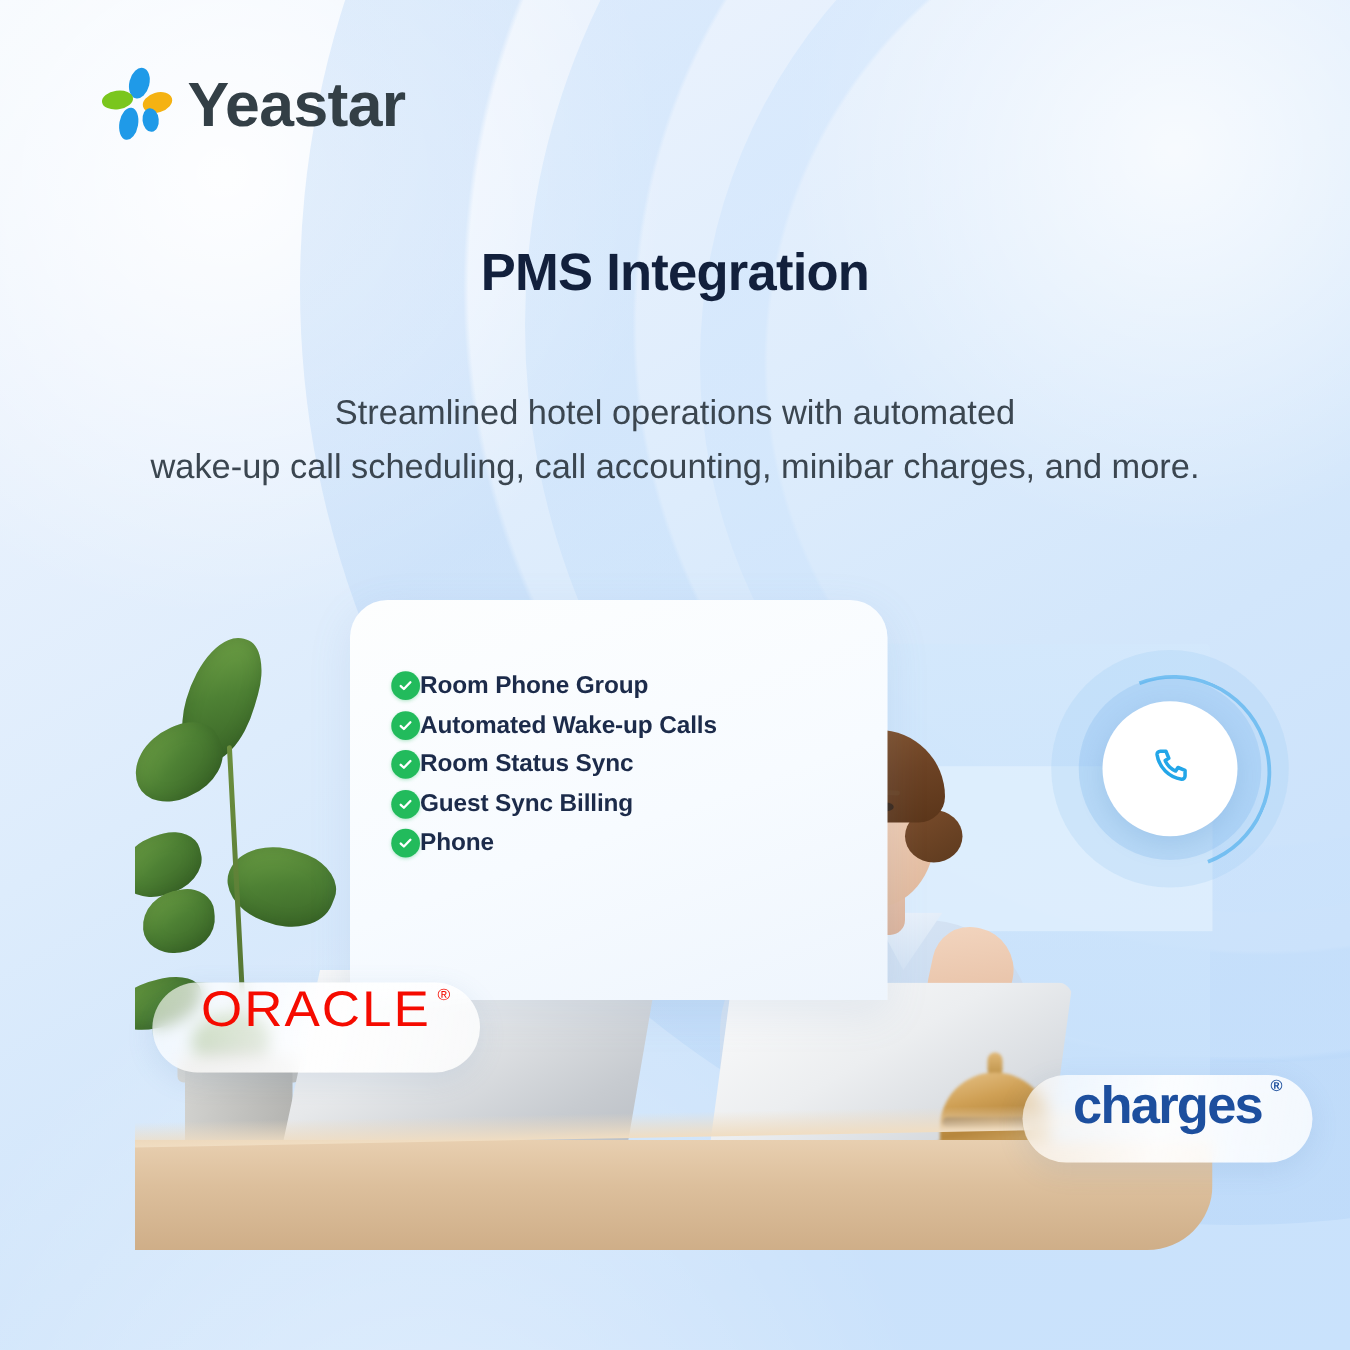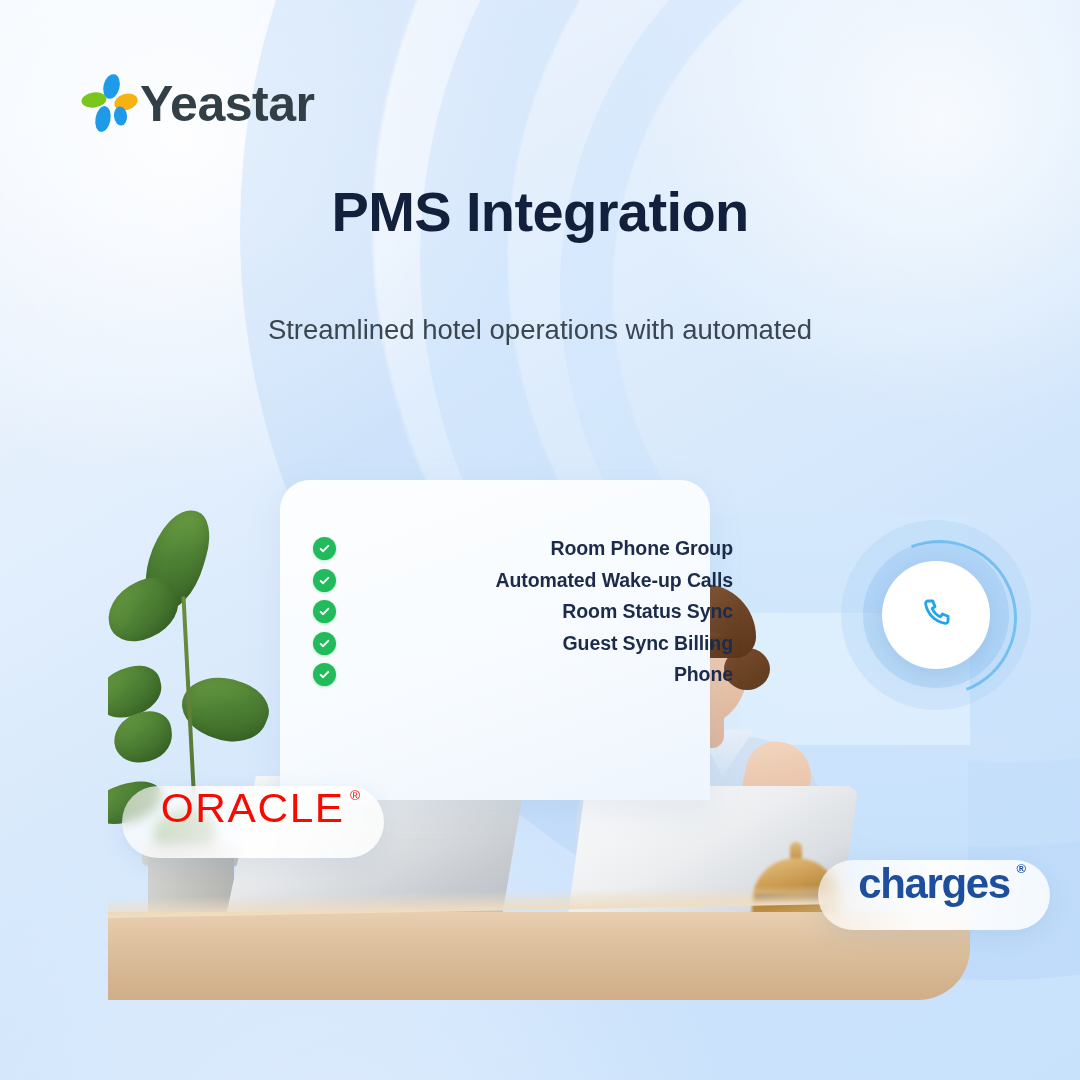--- a/index.html
+++ b/index.html
@@ -39,32 +39,32 @@
     position:absolute;left:-200px;top:-240px;width:760px;height:760px;border-radius:50%;
     background:radial-gradient(circle,rgba(255,255,255,.92) 0%, rgba(255,255,255,0) 66%);
   }
   .wave-bl{
     position:absolute;left:-120px;bottom:-260px;width:900px;height:620px;border-radius:50% 50% 0 0;
     background:radial-gradient(ellipse at 50% 100%, rgba(255,255,255,.45) 0%, rgba(255,255,255,0) 70%);
   }
 
   
   .logo{
-    position:absolute;left:78px;top:68px;width:260px;height:70px;
-    display:flex;align-items:center;
+    position:absolute;left:78px;top:48px;width:260px;height:70px;
+    display:flex;align-items:center;gap:10px;
   }
   .logo-mark{position:relative;width:62px;height:62px;flex:0 0 62px;}
   .logo-word{
     font-size:50px;font-weight:700;color:#333f46;letter-spacing:-.5px;
     line-height:1;margin-top:2px;
   }
 
   .headline{
-    position:absolute;left:0;right:0;top:179px;text-align:center;
-    font-size:56px;font-weight:700;color:#12203c;letter-spacing:-.6px;
+    position:absolute;left:0;right:0;top:194px;text-align:center;
+    font-size:42px;font-weight:700;color:#12203c;letter-spacing:-.6px;
   }
   .subline{
     position:absolute;left:0;right:0;top:308px;text-align:center;
     font-size:27.5px;font-weight:400;color:#3b4650;line-height:1.58;
   }
   .subline span{display:block;}
 
   
   .scene{
     position:absolute;left:108px;top:455px;width:862px;height:545px;
@@ -85,21 +85,21 @@
   .card{
     position:absolute;left:172px;top:25px;width:430px;height:320px;
     background:linear-gradient(160deg,#fdfefe 0%, #f7fbff 55%, #eef5fd 100%);
     border-radius:30px 30px 0 0;
     box-shadow:0 10px 34px rgba(106,147,196,.13);
   }
   .features{
     position:absolute;left:205px;top:78px;width:420px;
   }
   .feature{
-    display:flex;align-items:center;height:31.5px;margin-bottom:0;justify-content:space-between;
+    display:flex;align-items:center;height:31.5px;margin-bottom:0;
   }
   .feature + .feature{margin-top:0px;}
   .check{
     width:23px;height:23px;border-radius:50%;flex:0 0 23px;
     background:#22bb5c;display:flex;align-items:center;justify-content:center;
     box-shadow:0 1px 3px rgba(34,187,92,.32);
   }
   .check svg{display:block;}
   .feature-label{
     font-size:19.5px;font-weight:700;color:#1c2b4a;letter-spacing:-.1px;white-space:nowrap;
@@ -330,20 +330,21 @@
         <ellipse cx="42.5" cy="44" rx="6.5" ry="9.5" fill="#1f9ae8" transform="rotate(-6 42.5 44)"></ellipse>
       </svg>
     </span>
     <span class="logo-word">Yeastar</span>
   </div>
 
   <div class="headline">PMS Integration</div>
 
   <div class="subline">
     <span>Streamlined hotel operations with automated</span>
+    <span>wake-up call scheduling, call accounting, minibar charges, and more.</span>
   </div>
 
   <div class="scene">
 
     <div class="photo">
 
       <div class="panel-blue"></div>
       <div class="panel-blue2"></div>
 
       <div class="plant">

